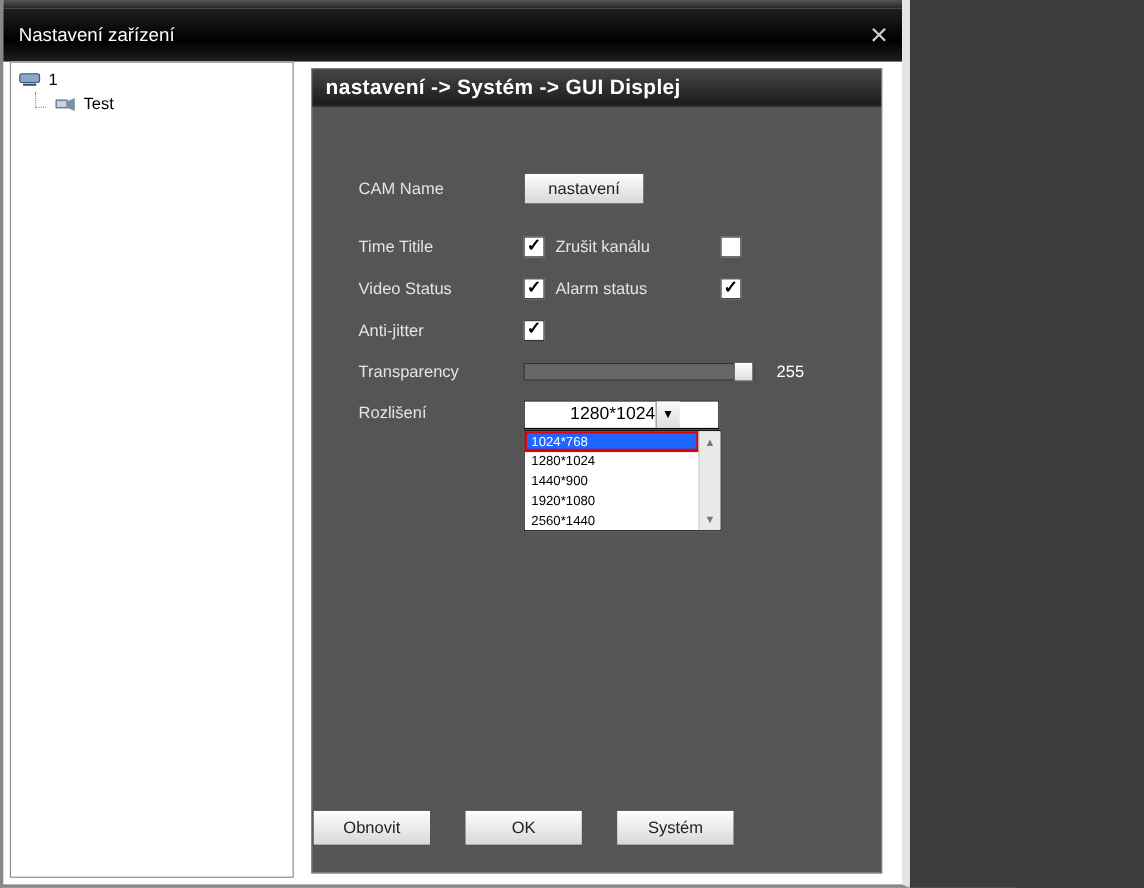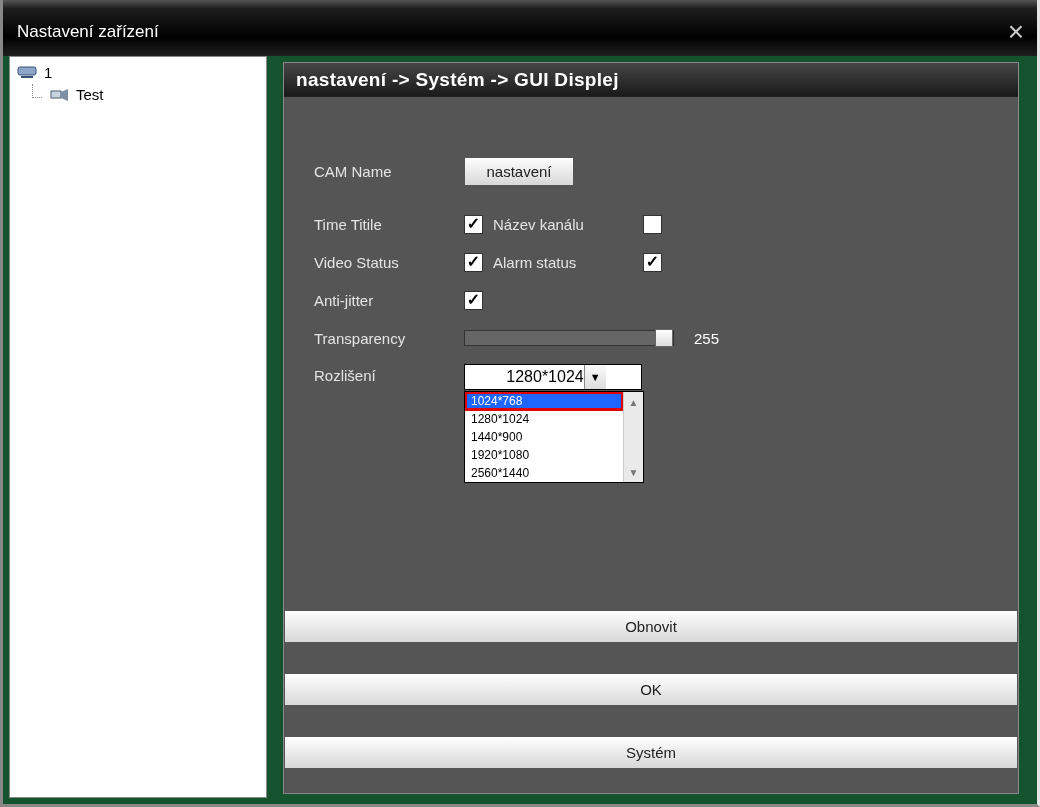--- a/index.html
+++ b/index.html
@@ -4,25 +4,25 @@
 <style>
   * { box-sizing: border-box; }
   html, body {
     margin: 0; padding: 0;
     width: 1040px; height: 807px;
     font-family: Tahoma, Arial, sans-serif;
     background: #3c3c3c;
     overflow: hidden;
   }
   .outer-border {
-    width: 1040px; height: 807px;
+    width: 827px; height: 807px;
     border-left: 3px solid #888;
-    border-right: 3px solid #e5e5e5;
+    border-right: 7px solid #e5e5e5;
     border-bottom: 3px solid #888;
-    background: #14532d;
+    background: #ffffff;
     position: relative;
   }
   .top-strip {
     position: absolute;
     top: 0; left: 0; right: 0;
     height: 8px;
     background: linear-gradient(to bottom, #555, #222);
   }
   .titlebar {
     position: absolute;
@@ -106,20 +106,21 @@
     top: 34px; left:0; right:0; bottom:0;
     padding: 60px 0 0 30px;
     color: #e4e4e4;
     font-size: 15px;
   }
   .row {
     display:flex;
     align-items:center;
     margin-bottom: 14px;
     min-height: 24px;
+    margin-left: 12px;
   }
   .lbl {
     width: 150px;
   }
   .lbl2 {
     width: 160px;
     padding-left: 10px;
   }
   .btn-gray {
     background: linear-gradient(to bottom, #fefefe, #d8d8d8);
@@ -230,21 +231,20 @@
     display:flex; align-items:center; justify-content:center;
     font-size:10px; color:#777;
     cursor:pointer;
   }
   .bottom-buttons {
     position:absolute;
     bottom: 24px;
     left: 0; right:0;
     display:flex;
     gap: 30px;
-    flex-direction: column;
   }
   .bottom-buttons .btn-gray {
     min-width: 108px;
     padding:7px 8px;
   }
 </style>
 </head>
 <body>
 
 <div class="outer-border">
@@ -286,21 +286,21 @@
       <div class="form-area">
 
         <div class="row" style="margin-bottom:26px;">
           <span class="lbl">CAM Name</span>
           <button class="btn-gray">nastavení</button>
         </div>
 
         <div class="row">
           <span class="lbl">Time Titile</span>
           <span id="chk-time" class="checkbox checked"></span>
-          <span class="lbl2">Název kanálu</span>
+          <span class="lbl2">Zrušit kanálu</span>
           <span id="chk-channel" class="checkbox"></span>
         </div>
 
         <div class="row">
           <span class="lbl">Video Status</span>
           <span id="chk-video" class="checkbox checked"></span>
           <span class="lbl2">Alarm status</span>
           <span id="chk-alarm" class="checkbox checked"></span>
         </div>
 

